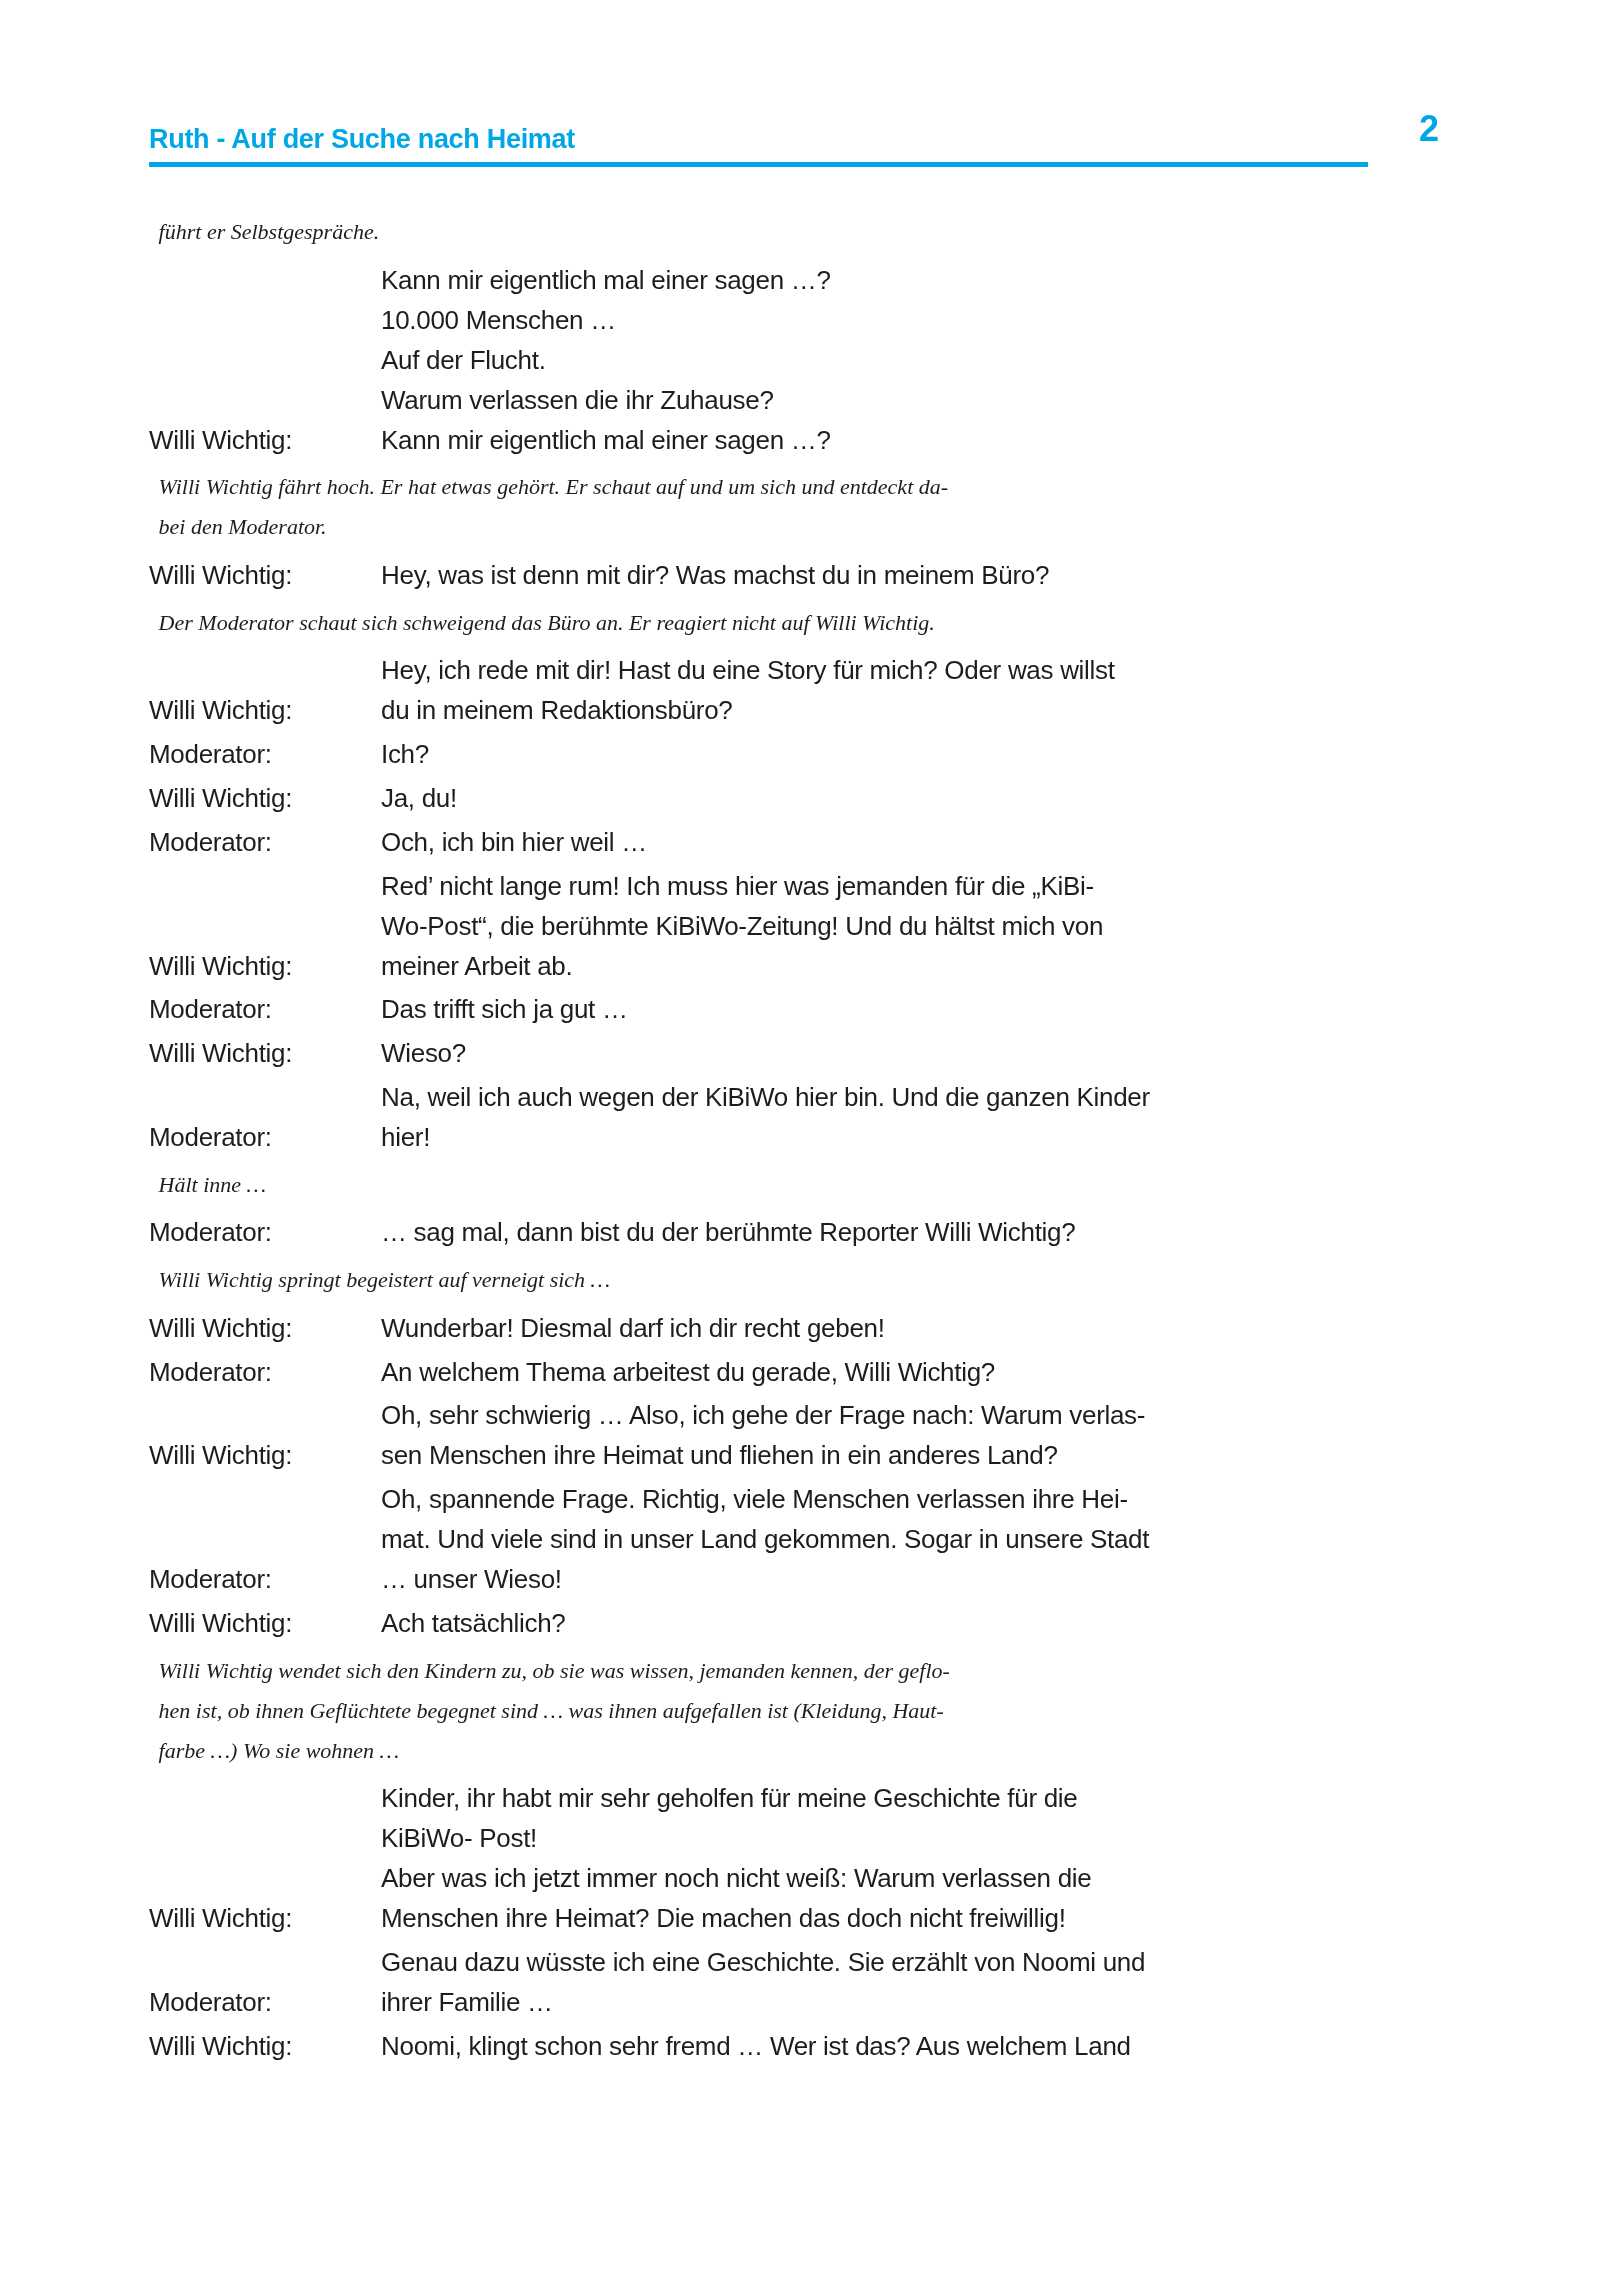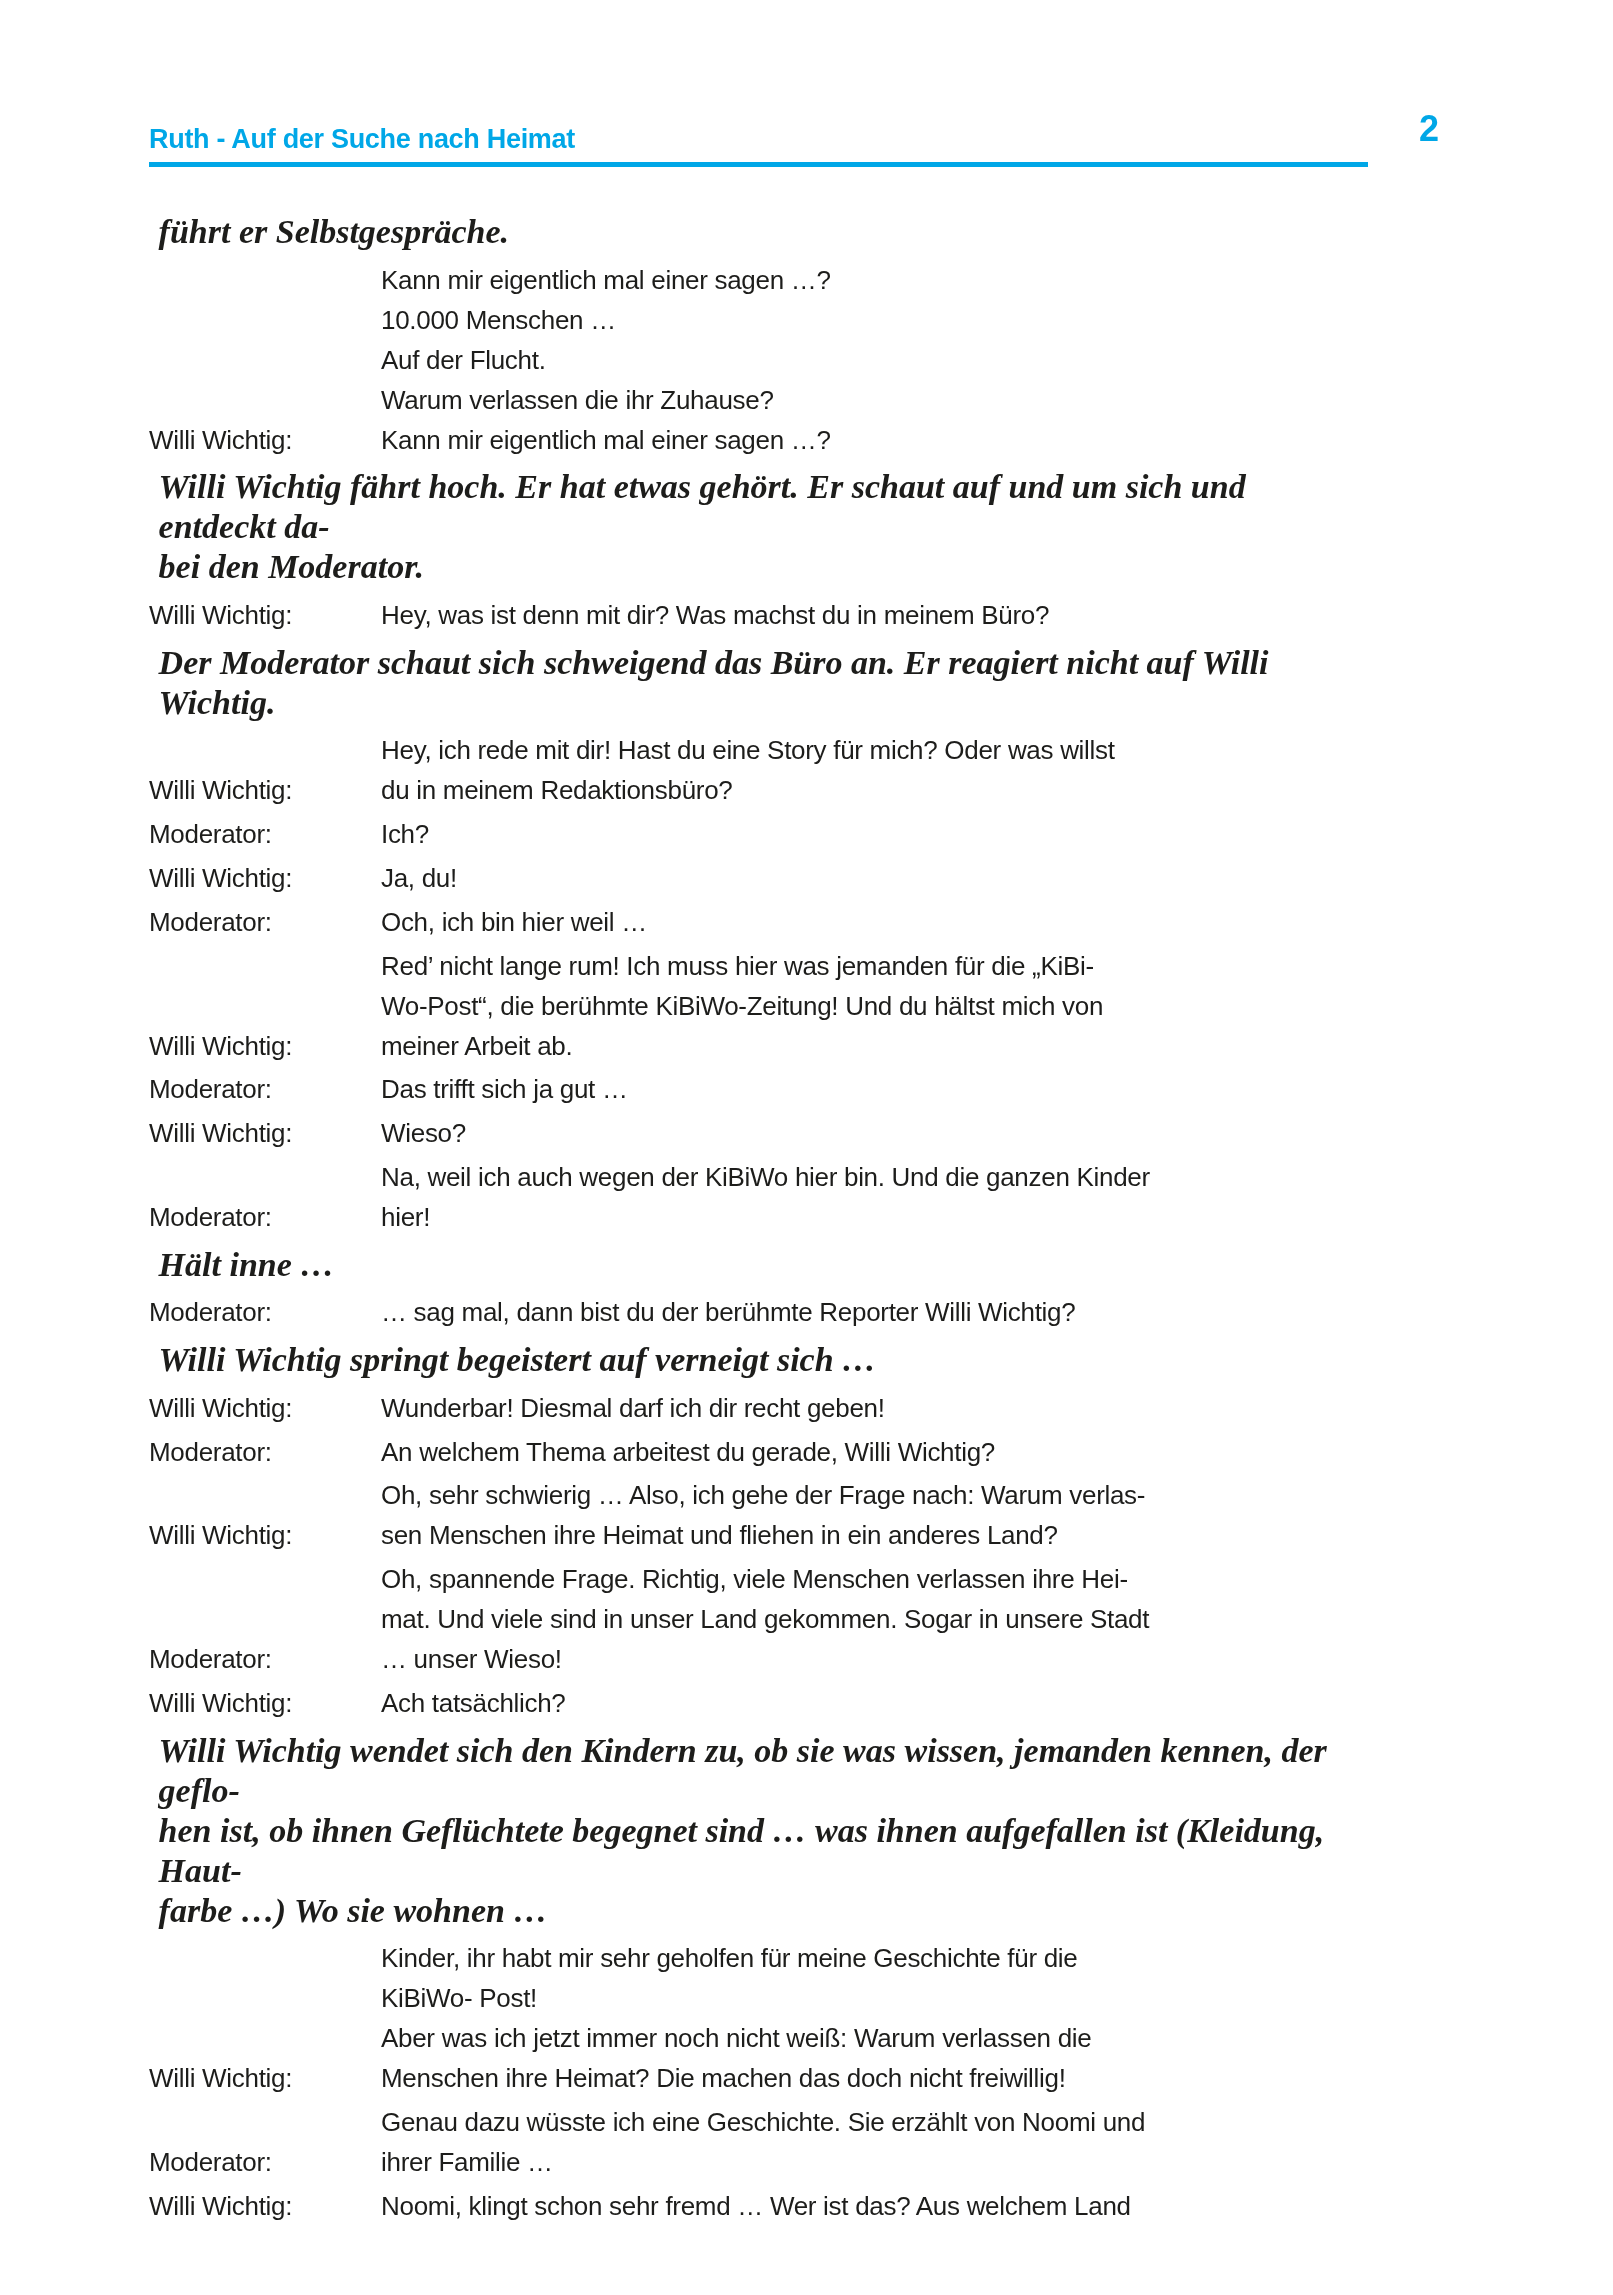--- a/index.html
+++ b/index.html
@@ -54,23 +54,22 @@
     letter-spacing:-0.3px;
     gap:32px;
   }
   .content > :first-child{margin-top:0;}
   .speaker{flex:0 0 200px;width:200px;}
   .dialogue-text{flex:1 1 auto;}
   .direction{
     margin:7.7px 0 7.7px 9.6px;
     font-family:"Liberation Serif",serif;
     font-style:italic;
-    font-size:34px;line-height:40px;
+    font-size:22px;line-height:40px;
     letter-spacing:0;
-    font-weight:bold;
   }
   .line{display:block;}
 </style>
 </head>
 <body>
 
 <div class="page">
 
   <div class="header-title">Ruth - Auf der Suche nach Heimat</div>
 

